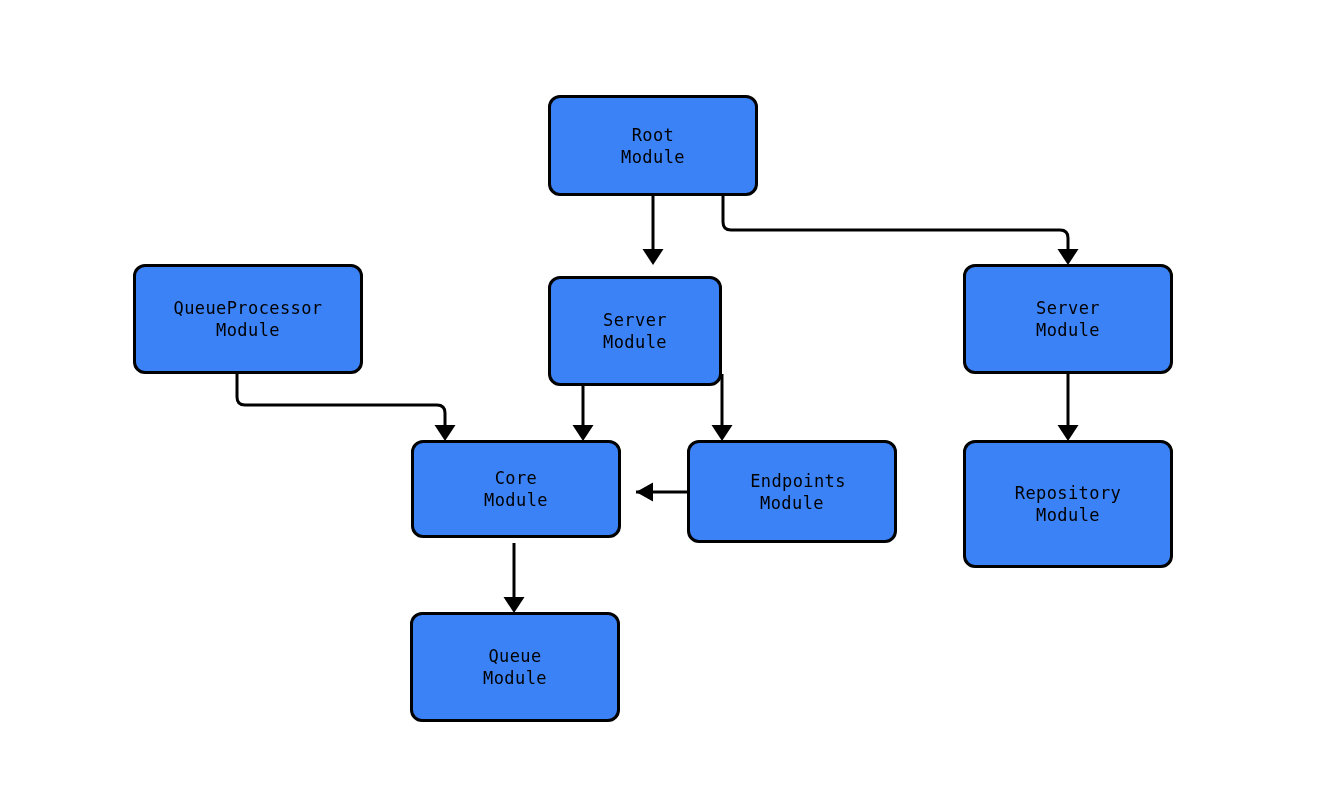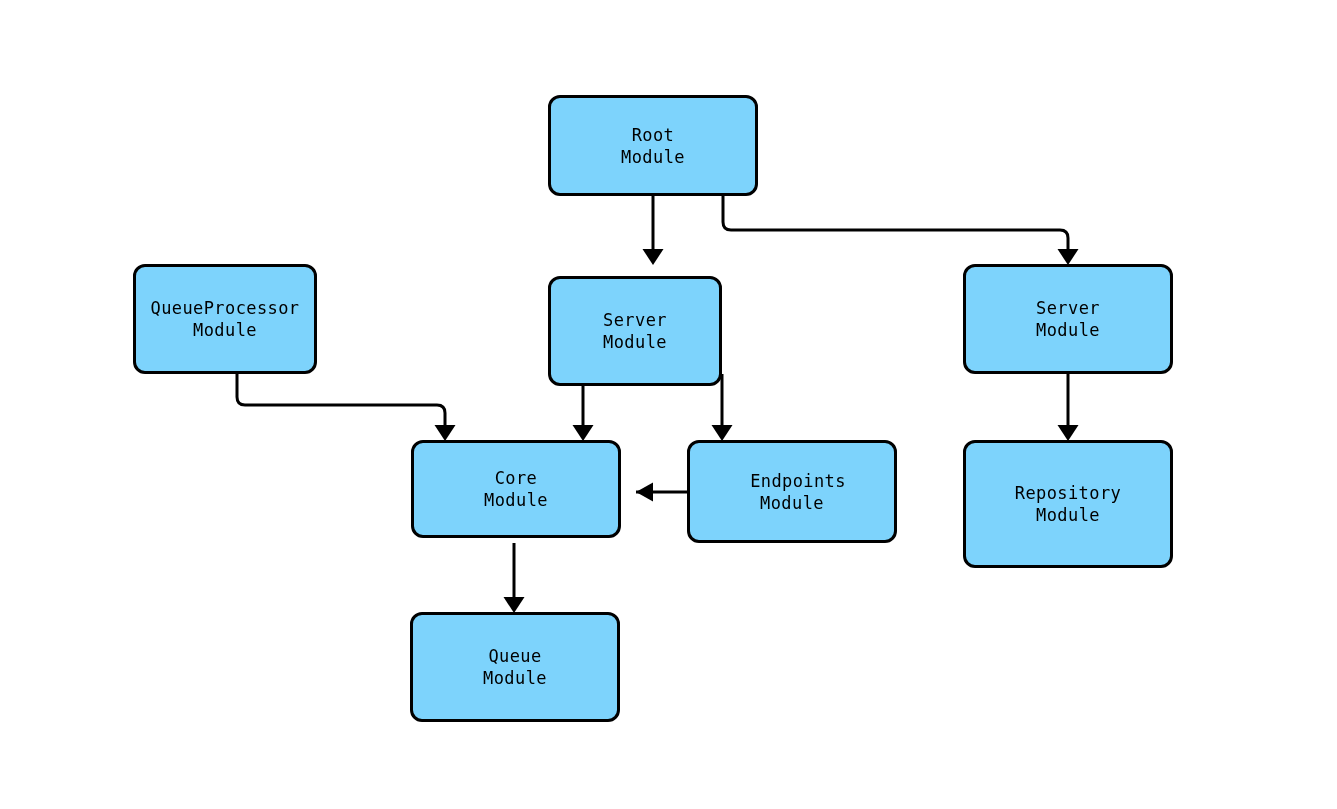--- a/index.html
+++ b/index.html
@@ -21,21 +21,21 @@
     left: 0;
     top: 0;
     width: 1337px;
     height: 809px;
   }
   .node {
     position: absolute;
     box-sizing: border-box;
     border: 3px solid #737373;
     border-radius: 12px;
-    background: #7dd3fc;
+    background: #3b82f6;
     display: flex;
     flex-direction: column;
     align-items: center;
     justify-content: center;
     z-index: 2;
   }
   .node-label {
     font-family: "DejaVu Sans Mono", "Liberation Mono", monospace;
     font-size: 17px;
     line-height: 22px;
@@ -75,21 +75,21 @@
         <path d="M 514 543 L 514 597" stroke="#000000"></path>
         <path d="M 514 613 L 503.5 597 L 524.5 597 Z" fill="#000000" stroke="none"></path>
       </g>
   </svg>
 
   <div id="nodes-layer">
       <div class="node" style="left: 548px; top: 95px; width: 210px; height: 101px; border-color: rgb(0, 0, 0);">
         <div class="node-label" style="color: rgb(0, 0, 0);">Root</div>
         <div class="node-label" style="color: rgb(0, 0, 0);">Module</div>
       </div>
-      <div class="node" style="left: 133px; top: 264px; width: 184px; height: 110px; border-color: rgb(0, 0, 0);">
+      <div class="node" style="left: 133px; top: 264px; width: 230px; height: 110px; border-color: rgb(0, 0, 0);">
         <div class="node-label" style="color: rgb(0, 0, 0);">QueueProcessor</div>
         <div class="node-label" style="color: rgb(0, 0, 0);">Module</div>
       </div>
       <div class="node" style="left: 548px; top: 264px; width: 174px; height: 110px; border-color: rgb(0, 0, 0); margin-top: 12px;">
         <div class="node-label" style="color: rgb(0, 0, 0);">Server</div>
         <div class="node-label" style="color: rgb(0, 0, 0);">Module</div>
       </div>
       <div class="node" style="left: 963px; top: 264px; width: 210px; height: 110px; border-color: rgb(0, 0, 0);">
         <div class="node-label" style="color: rgb(0, 0, 0);">Server</div>
         <div class="node-label" style="color: rgb(0, 0, 0);">Module</div>

